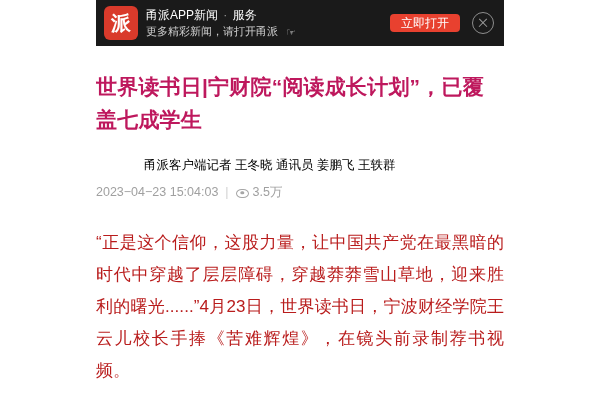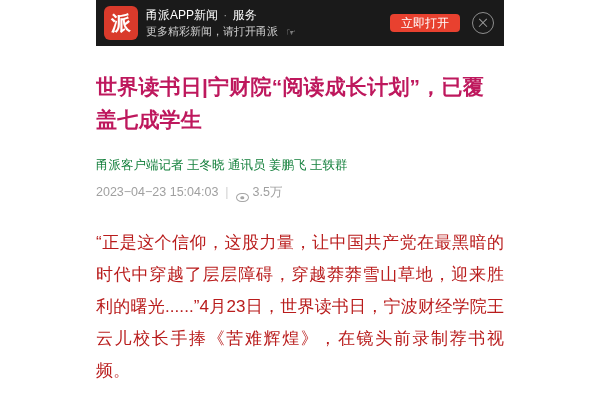--- a/index.html
+++ b/index.html
@@ -142,29 +142,30 @@
     line-height: 33px;
     font-weight: bold;
     color: #be185d;
     letter-spacing: 0.2px;
     font-family: "Liberation Sans", sans-serif;
   }
   .byline {
     margin-top: 20px;
     font-size: 12.5px;
     line-height: 18px;
-    color: #15803d;
+    color: #000000;
+    margin-left: 48px;
   }
   .meta {
     margin-top: 9px;
     font-size: 12.5px;
     line-height: 18px;
     color: #a0a0a0;
     display: flex;
-    align-items: flex-end;
+    align-items: center;
   }
   .meta .divider {
     color: #d2d2d2;
     margin: 0 7px;
   }
   .eye {
     display: inline-block;
     width: 13px;
     height: 9px;
     border: 1.2px solid #a6a6a6;

